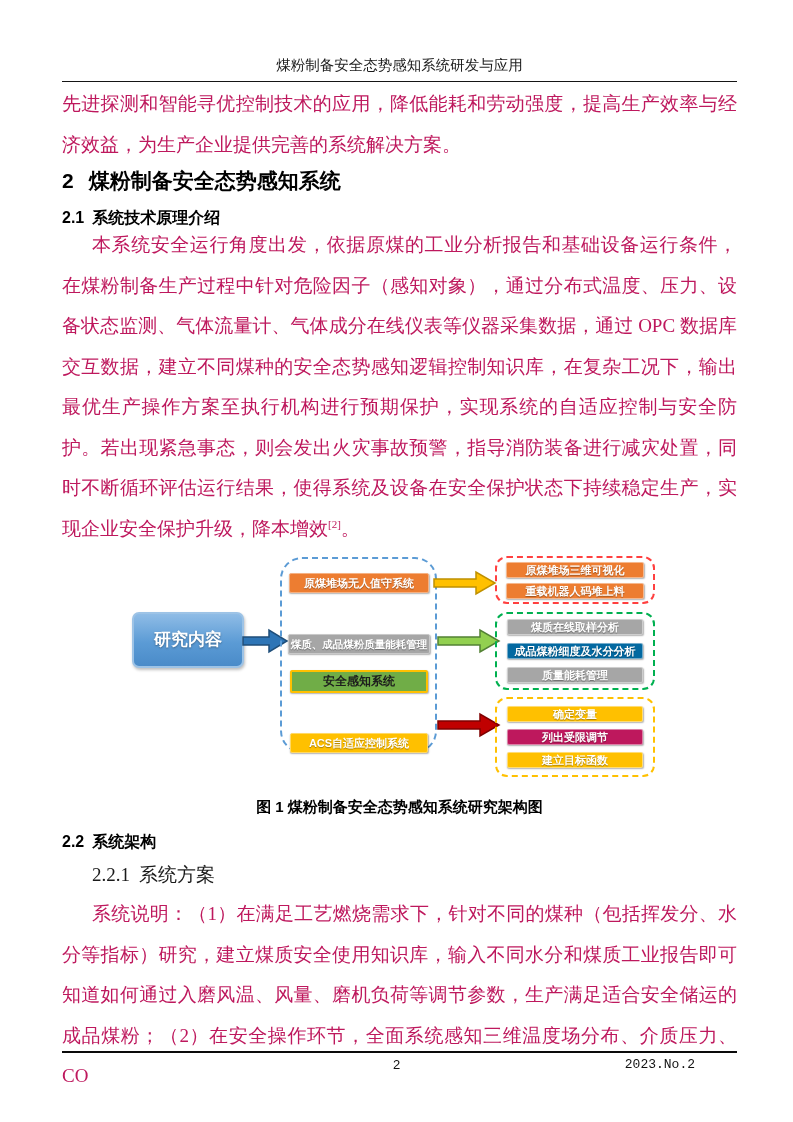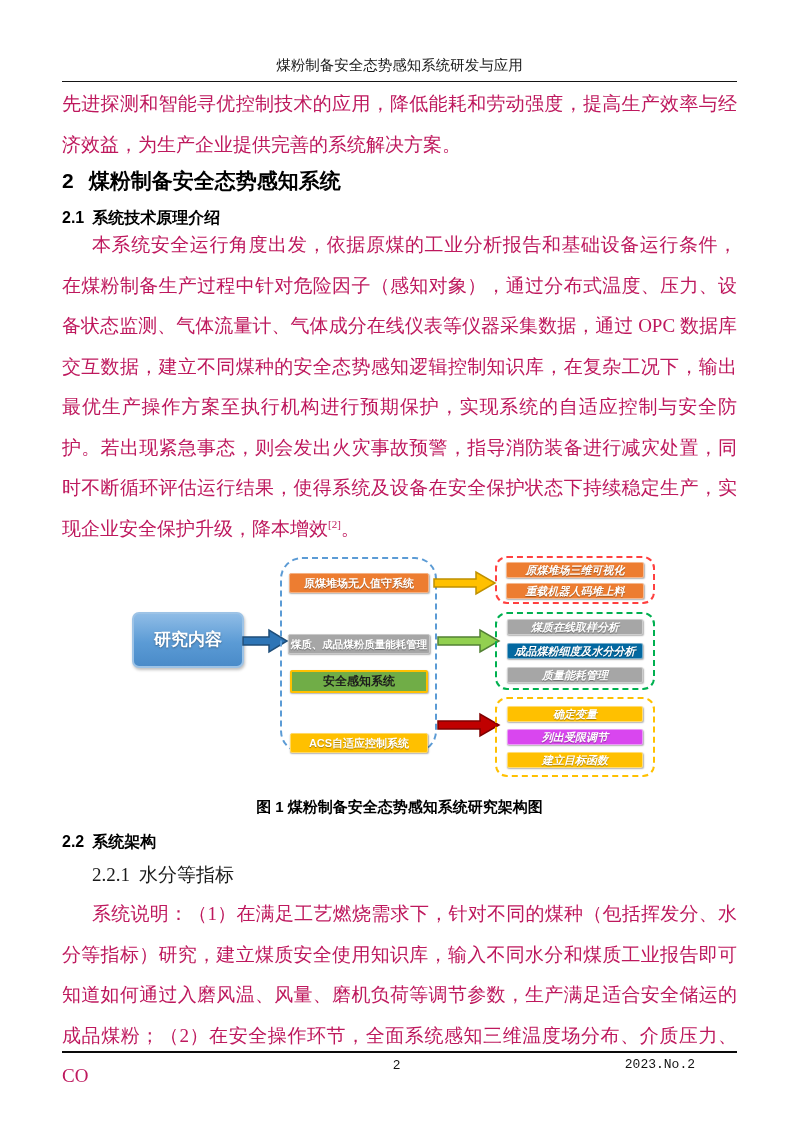--- a/index.html
+++ b/index.html
@@ -31,21 +31,21 @@
     line-height:24px;color:#1a1a1a;font-family:"Liberation Serif","DejaVu Serif",serif;}
   h3.sec .num{display:inline-block;margin-right:9px;}
   
   .figure{position:relative;width:675px;height:245px;margin:0;
     font-family:"Liberation Sans","DejaVu Sans",sans-serif;}
   .fig-abs{position:absolute;box-sizing:border-box;}
   .root-box{left:70px;top:63px;width:112px;height:56px;border-radius:7px;
     border:2px solid #9DC3E6;background-image:linear-gradient(#8FBCE6,#5B9BD5 55%,#4A8BC9);
     color:#fff;font-weight:bold;font-size:17px;line-height:52px;text-align:center;
     text-shadow:0 1px 2px rgba(0,0,0,.35);box-shadow:1px 2px 3px rgba(0,0,0,.25);}
-  .panel{border-radius:22px;border:2px dashed #5B9BD5;font-style:italic;}
+  .panel{border-radius:22px;border:2px dashed #5B9BD5;}
   .panel-left{left:218px;top:8px;width:157px;height:196px;}
   .branch-panel{border-radius:12px;display:flex;flex-direction:column;justify-content:center;}
   .bp0{left:433px;top:7px;width:160px;height:48px;padding:5px 9px;gap:5px;}
   .bp1{left:433px;top:63px;width:160px;height:78px;padding:8px 10px;gap:8px;}
   .bp2{left:433px;top:148px;width:160px;height:80px;padding:8px 10px;gap:7px;}
   .fbox{box-sizing:border-box;border-radius:2px;color:#fff;font-weight:bold;font-size:11px;
     text-align:center;white-space:nowrap;text-shadow:0 1px 1px rgba(0,0,0,.35);
     box-shadow:0.5px 1px 1.5px rgba(0,0,0,.3);}
   .fbox.l0{left:227px;top:24px;width:140px;height:20px;line-height:19px;border:1px solid #F5B183;}
   .fbox.l1{left:226px;top:85px;width:142px;height:20px;line-height:19px;font-size:10.5px;border:1px solid #C9C9C9;}
@@ -113,31 +113,31 @@
       </div>
 
       <div class="fig-abs panel branch-panel bp1" style="border-color: rgb(0, 176, 80);">
         <div class="fbox bbox" style="background-color: rgb(166, 166, 166);">煤质在线取样分析</div>
         <div class="fbox bbox" style="background-color: #0369a1;">成品煤粉细度及水分分析</div>
         <div class="fbox bbox" style="background-color: rgb(166, 166, 166);">质量能耗管理</div>
       </div>
 
       <div class="fig-abs panel branch-panel bp2" style="border-color: rgb(255, 192, 0);">
         <div class="fbox bbox" style="background-color: rgb(255, 192, 0);">确定变量</div>
-        <div class="fbox bbox" style="background-color: #d946ef;">列出受限调节</div>
+        <div class="fbox bbox" style="background-color: #be185d;">列出受限调节</div>
         <div class="fbox bbox" style="background-color: rgb(255, 192, 0);">建立目标函数</div>
       </div>
 
     </div>
 
     <p class="fig-caption">图 1 煤粉制备安全态势感知系统研究架构图</p>
 
     <h2 class="sec sec2"><span class="num">2.2</span><span>系统架构</span></h2>
 
-    <h3 class="sec"><span class="num">2.2.1</span><span>水分等指标</span></h3>
+    <h3 class="sec"><span class="num">2.2.1</span><span>系统方案</span></h3>
 
     <p class="body indent p3">系统说明：（1）在满足工艺燃烧需求下，针对不同的煤种（包括挥发分、水分等指标）研究，建立煤质安全使用知识库，输入不同水分和煤质工业报告即可知道如何通过入磨风温、风量、磨机负荷等调节参数，生产满足适合安全储运的成品煤粉；（2）在安全操作环节，全面系统感知三维温度场分布、介质压力、CO</p>
 
   </div>
 
   <div class="footer-rule"></div>
   <div class="footer-page">2</div>
   <div class="footer-issue">2023.No.2</div>
 
 </div>

